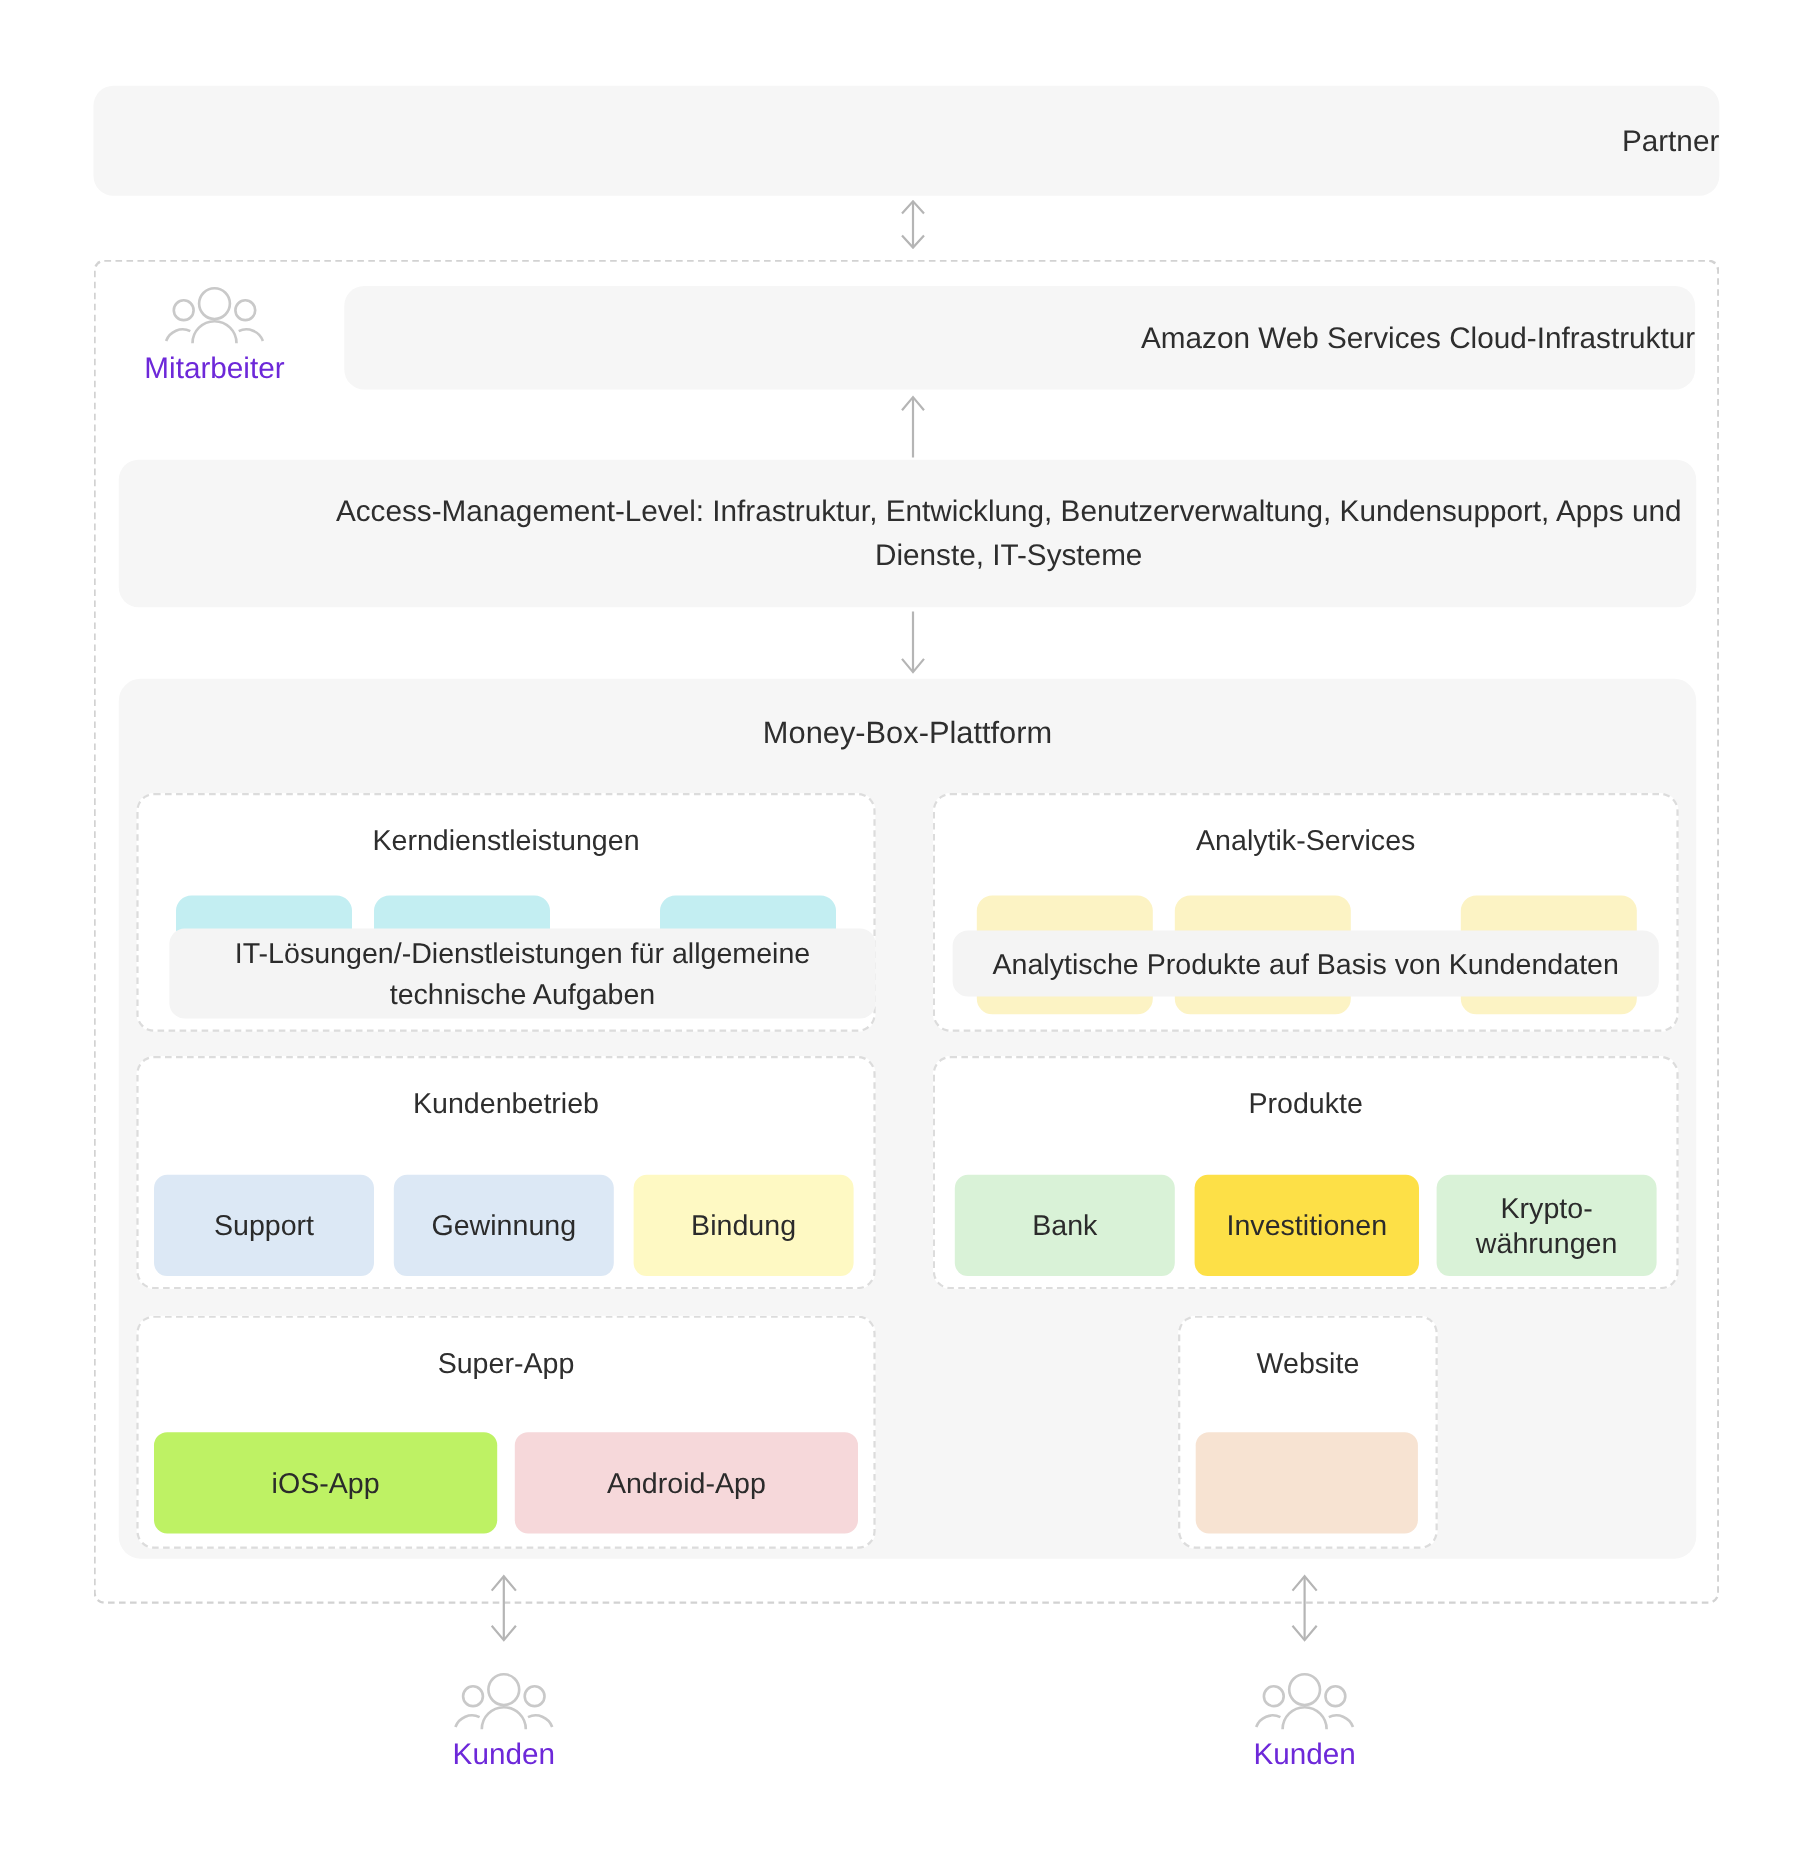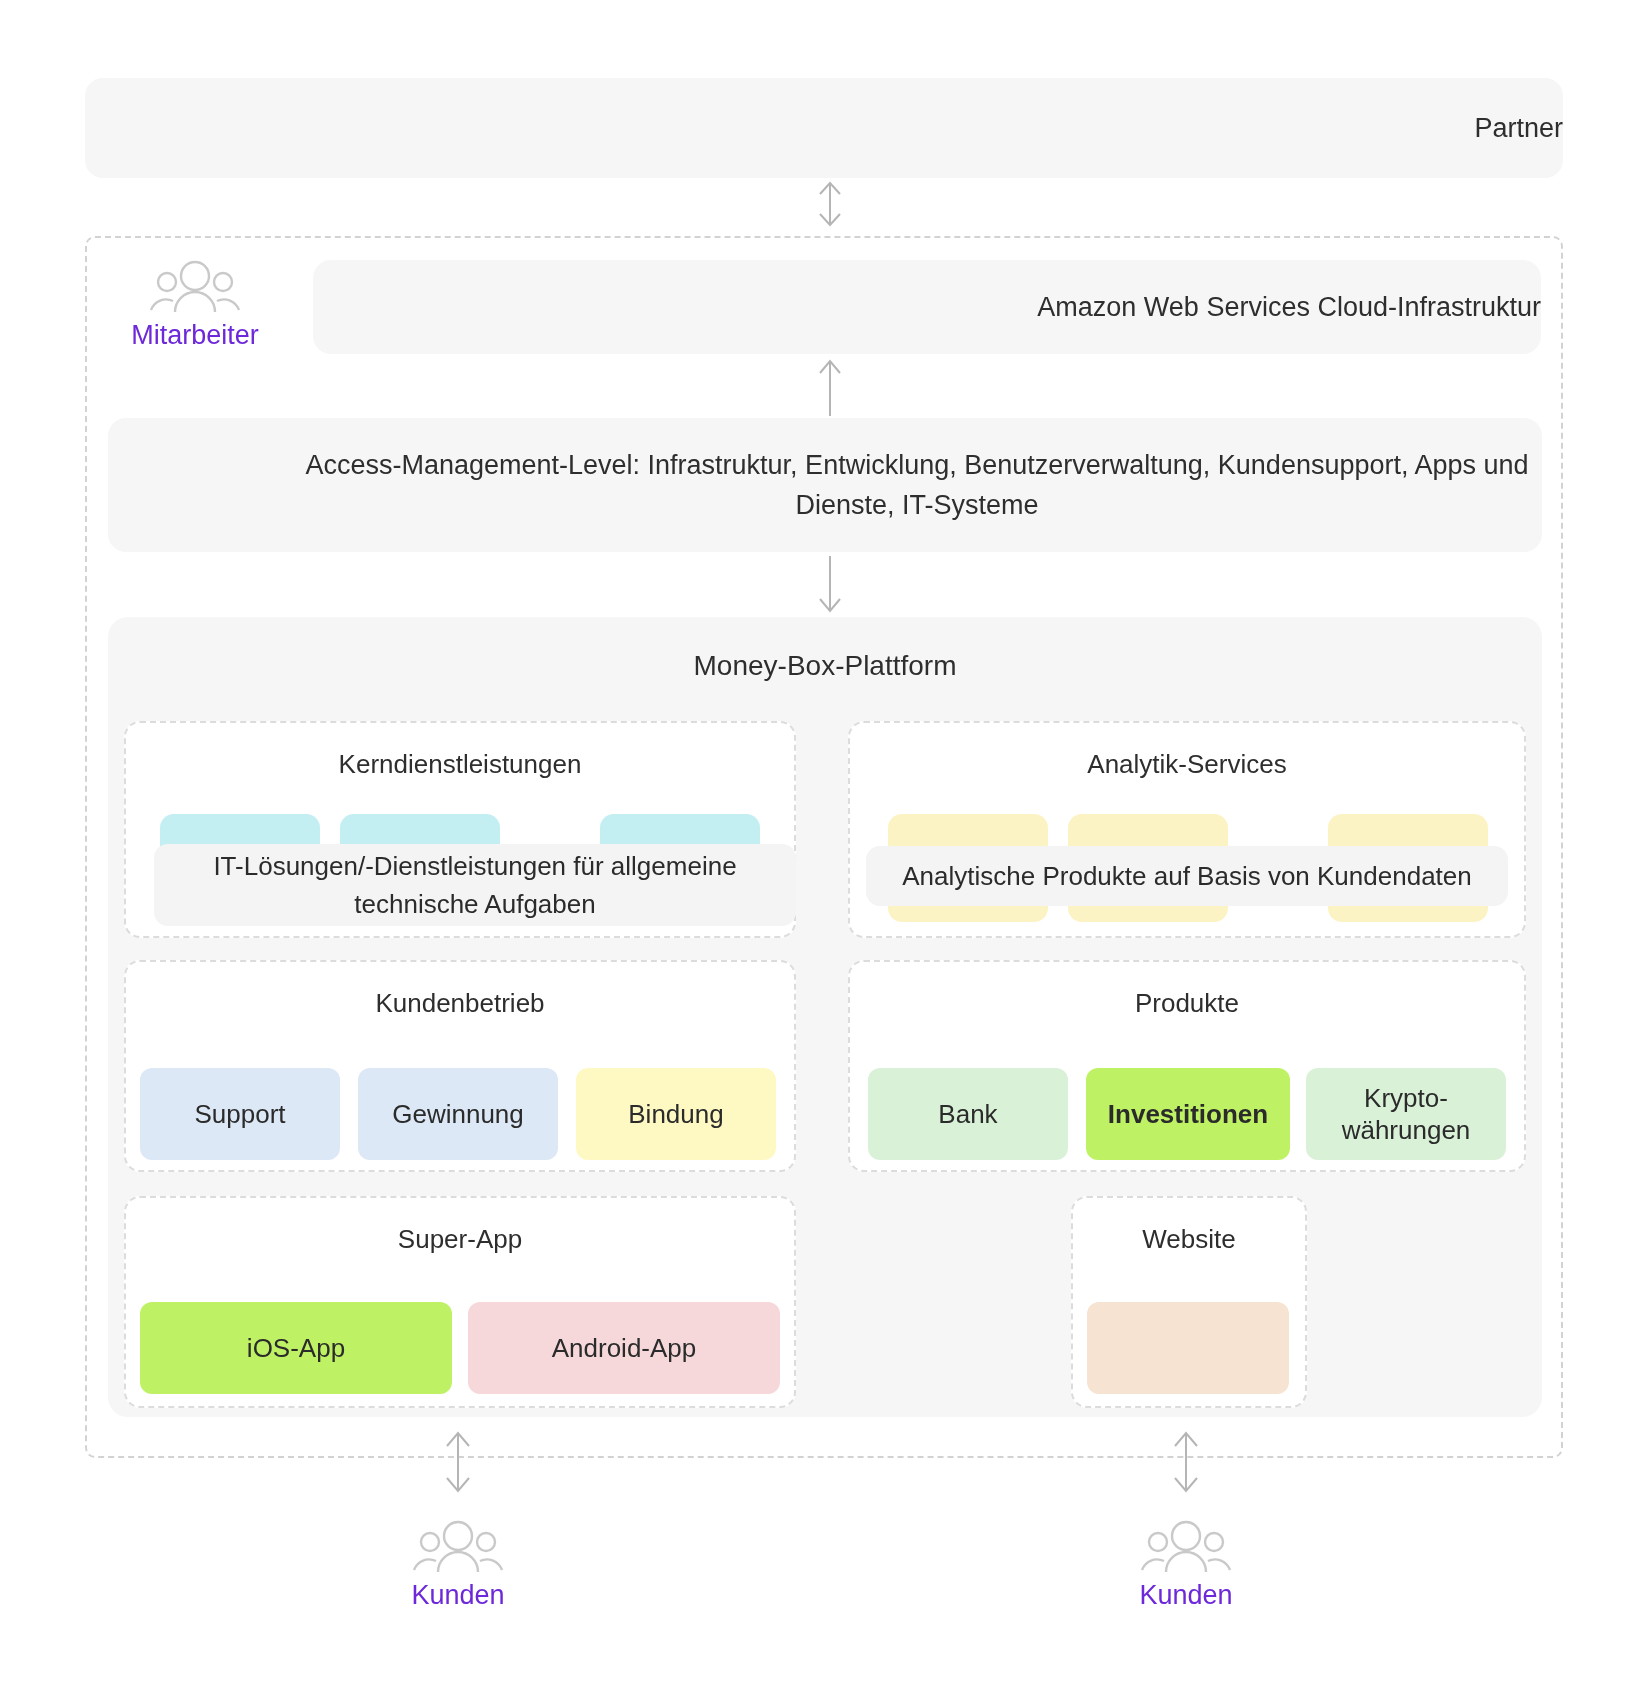--- a/index.html
+++ b/index.html
@@ -192,21 +192,21 @@
   <div class="chip" style="left:576px; top:1068px; width:200px; height:92px; background:#fef9c3;">
     <span>Bindung</span>
   </div>
 
   <div class="card" style="left:848px; top:960px; width:678px; height:212px;">
     <div class="card-title">Produkte</div>
   </div>
   <div class="chip" style="left:868px; top:1068px; width:200px; height:92px; background:#d9f2d7;">
     <span>Bank</span>
   </div>
-  <div class="chip" style="left:1086px; top:1068px; width:204px; height:92px; background:#bef264;font-weight:bold;">
+  <div class="chip" style="left:1086px; top:1068px; width:204px; height:92px; background:#fde047;">
     <span>Investitionen</span>
   </div>
   <div class="chip" style="left:1306px; top:1068px; width:200px; height:92px; background:#d9f2d7; white-space:pre-line;">
     <span>Krypto-
 währungen</span>
   </div>
 
   <div class="card" style="left:124px; top:1196px; width:672px; height:212px;">
     <div class="card-title">Super-App</div>
   </div>

